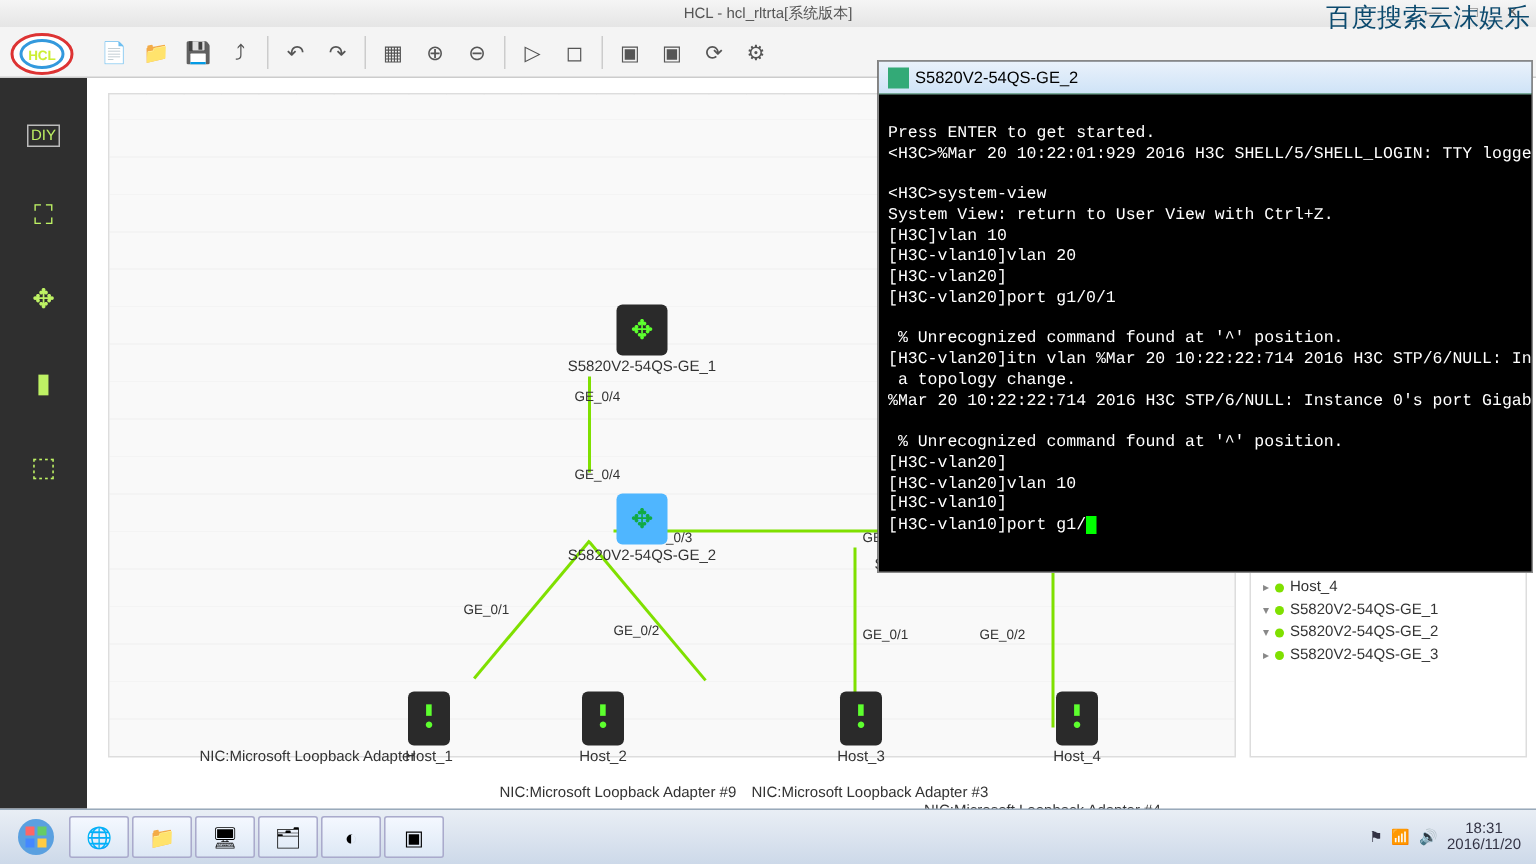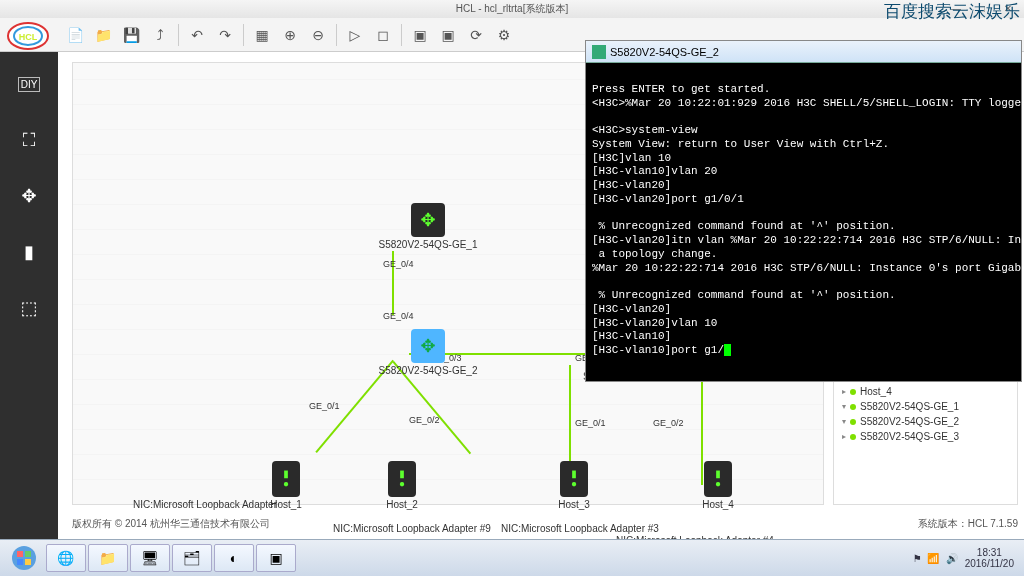--- a/index.html
+++ b/index.html
@@ -10,21 +10,21 @@
 .titlebar .wctl span { width: 24px; height: 14px; display: inline-flex; align-items: center; justify-content: center; font-size: 10px; color: #666; }
 .watermark { position: absolute; right: 4px; top: 0; color: #0c4a6e; font-size: 17px; font-family: "SimSun", serif; z-index: 50; pointer-events: none; }
 
 .toolbar { height: 34px; background: #f4f4f4; border-bottom: 1px solid #ccc; display: flex; align-items: center; padding: 0 6px; gap: 4px; }
 .toolbar .btn { width: 24px; height: 24px; display: inline-flex; align-items: center; justify-content: center; color: #555; font-size: 14px; }
 .toolbar .sep { width: 1px; height: 22px; background: #ccc; margin: 0 2px; }
 .logo { position: absolute; left: 4px; top: 18px; width: 48px; height: 36px; z-index: 10; display: flex; align-items: center; justify-content: center; }
 .logo svg { width: 44px; height: 34px; }
 
 .sidebar { position: absolute; left: 0; top: 52px; width: 58px; height: 487px; background: #2f2f2f; display: flex; flex-direction: column; align-items: center; padding-top: 18px; gap: 28px; }
-.sidebar .sitem { width: 28px; height: 28px; color: #ffffff; font-size: 18px; display: flex; align-items: center; justify-content: center; cursor: pointer; }
+.sidebar .sitem { width: 28px; height: 28px; color: #bef264; font-size: 18px; display: flex; align-items: flex-end; justify-content: center; cursor: pointer; }
 
 .canvas { position: absolute; left: 58px; top: 52px; right: 0; bottom: 37px; background: #fff; }
 .work { position: absolute; left: 14px; top: 10px; right: 200px; bottom: 34px; border: 1px solid #ddd; background: repeating-linear-gradient(0deg,#f9f9f9 0,#f9f9f9 24px,#f4f4f4 24px,#f4f4f4 25px), repeating-linear-gradient(90deg,transparent 0,transparent 24px,#eee 24px,#eee 25px); }
 .node { position: absolute; text-align: center; font-size: 10px; color: #333; }
 .node .ic { width: 34px; height: 34px; margin: 0 auto 2px; display: flex; align-items: center; justify-content: center; border-radius: 4px; }
 .sw-green .ic { background: #2a2a2a; }
 .sw-blue .ic { background: #4fb6ff; }
 .host .ic { background: #2a2a2a; width: 28px; height: 36px; }
 .arrows { color: #5dff2e; font-size: 18px; }
 .host-led { color: #5dff2e; font-size: 10px; line-height: 1; }
@@ -188,24 +188,20 @@
         <span class="dot"></span>
         <span>S5820V2-54QS-GE_2</span>
       </div>
     <div class="row">
         <span class="arr">▸</span>
         <span class="dot"></span>
         <span>S5820V2-54QS-GE_3</span>
       </div>
   </div>
 
-  <div class="status">
-    <span>版权所有 © 2014 杭州华三通信技术有限公司</span>
-    <span>系统版本：HCL 7.1.59</span>
-  </div>
 </div>
 
 <div class="terminal">
   <div class="thead">
     <span class="ticon"></span>
     <span>S5820V2-54QS-GE_2</span>
   </div>
   <div class="tbody"><span>
 Press ENTER to get started.
 &lt;H3C&gt;%Mar 20 10:22:01:929 2016 H3C SHELL/5/SHELL_LOGIN: TTY logged in fro

